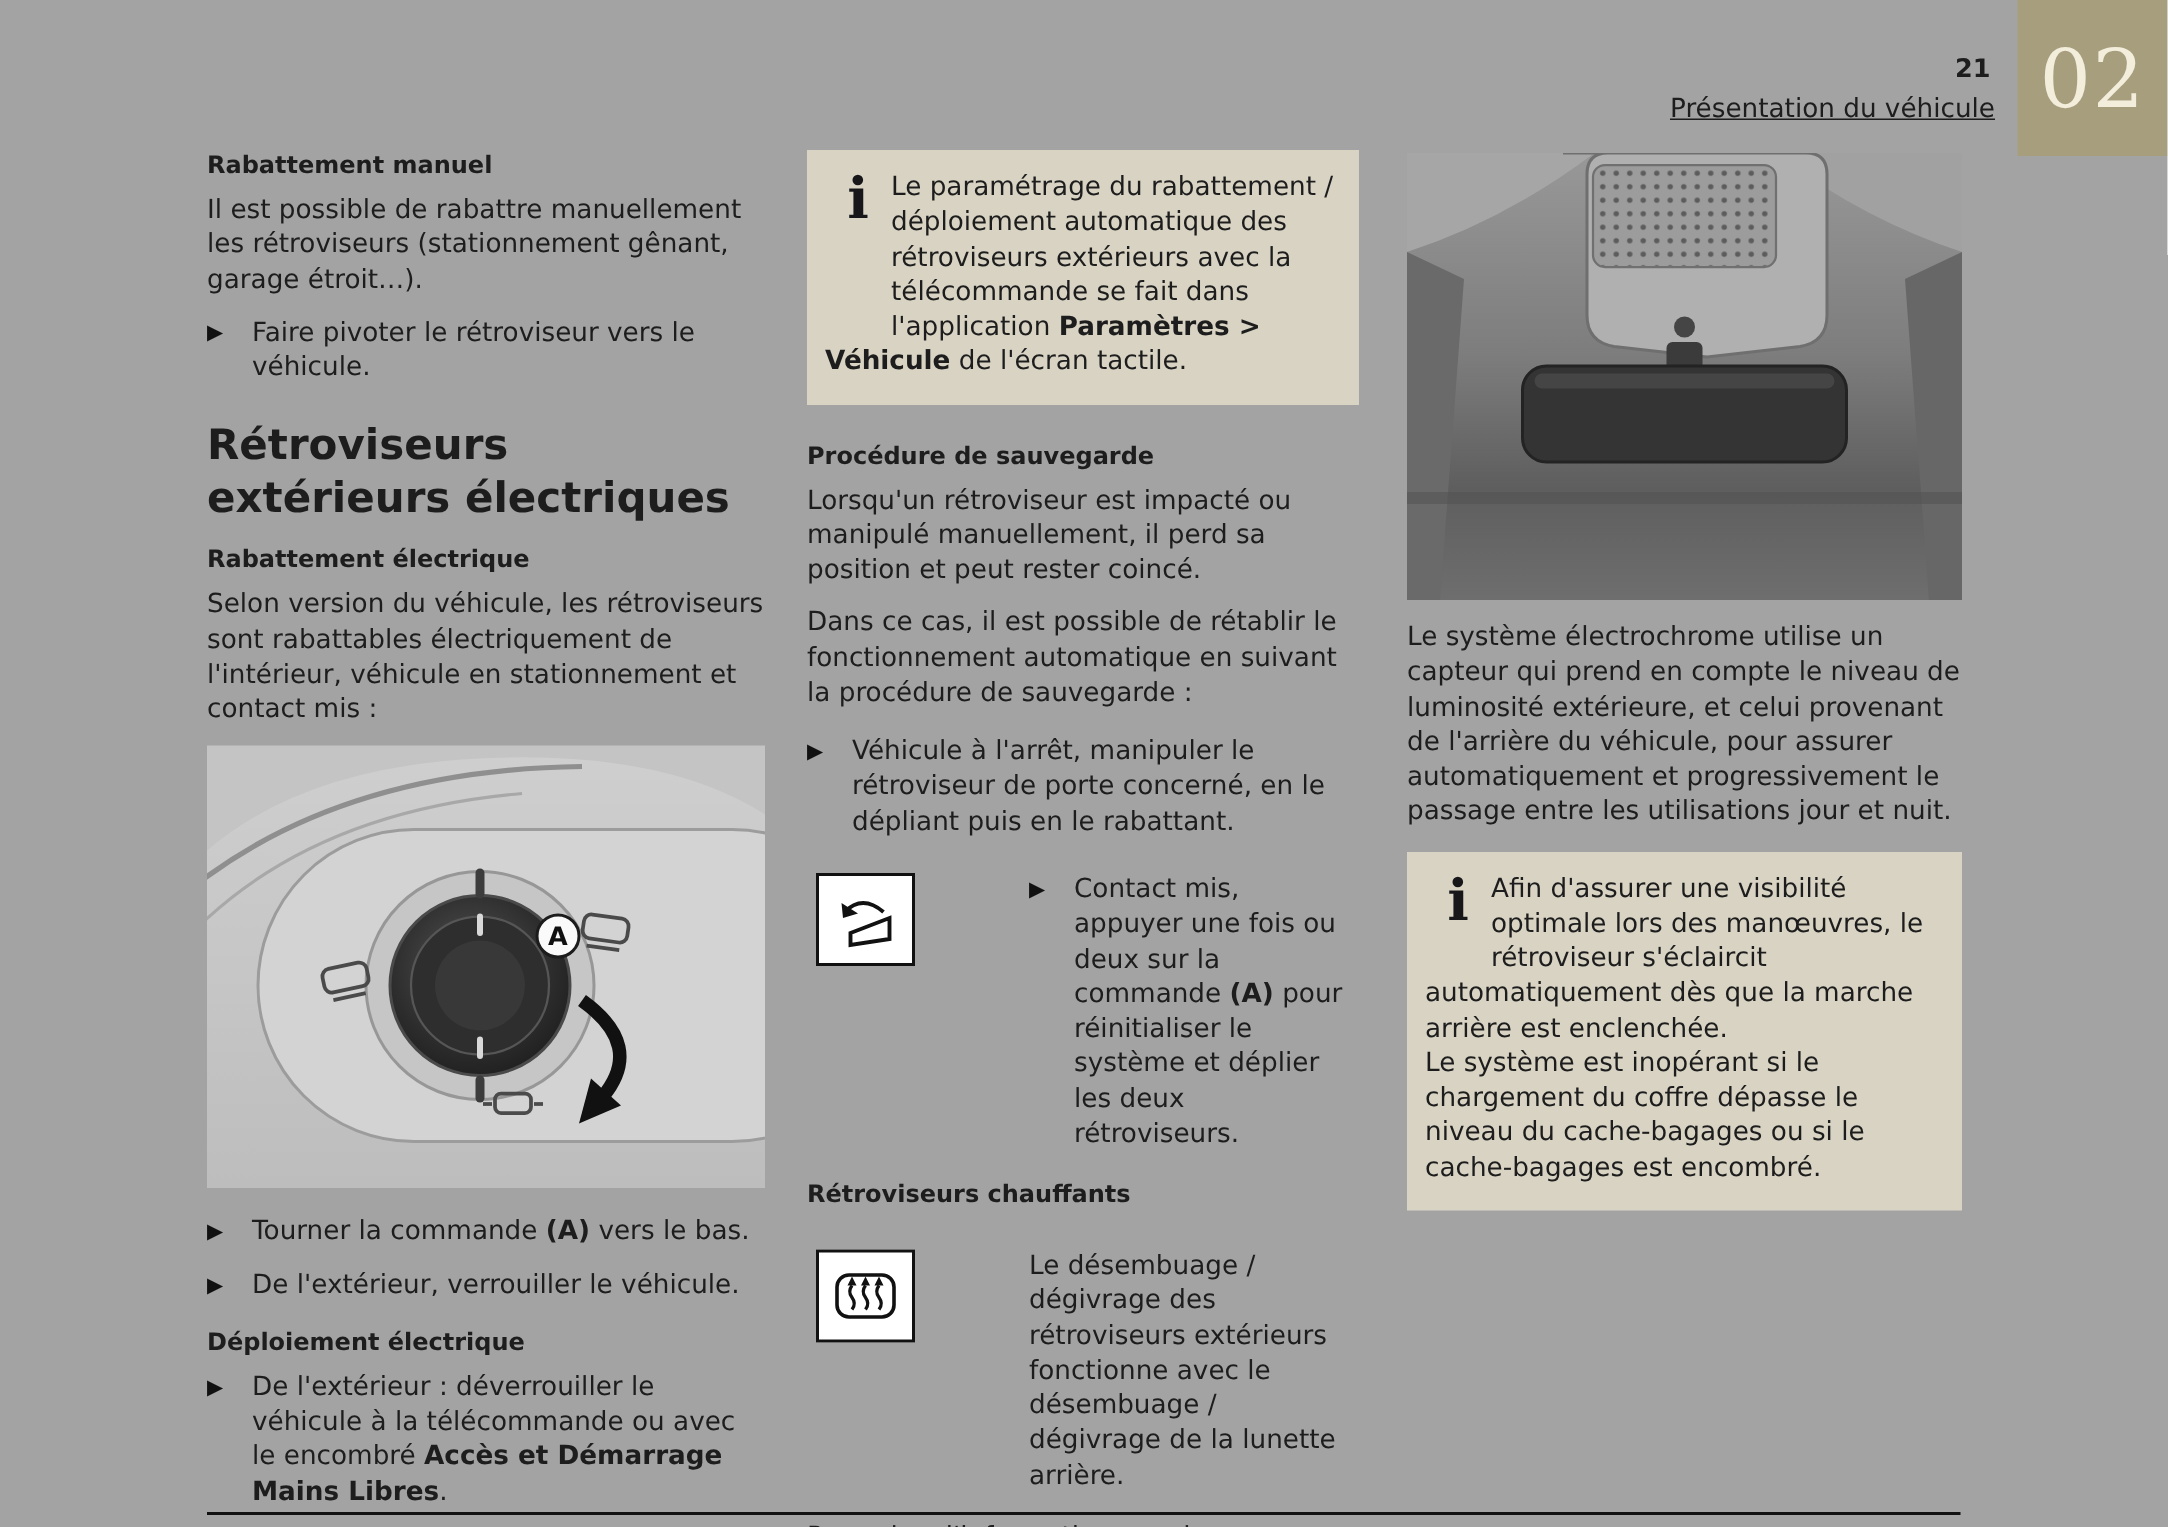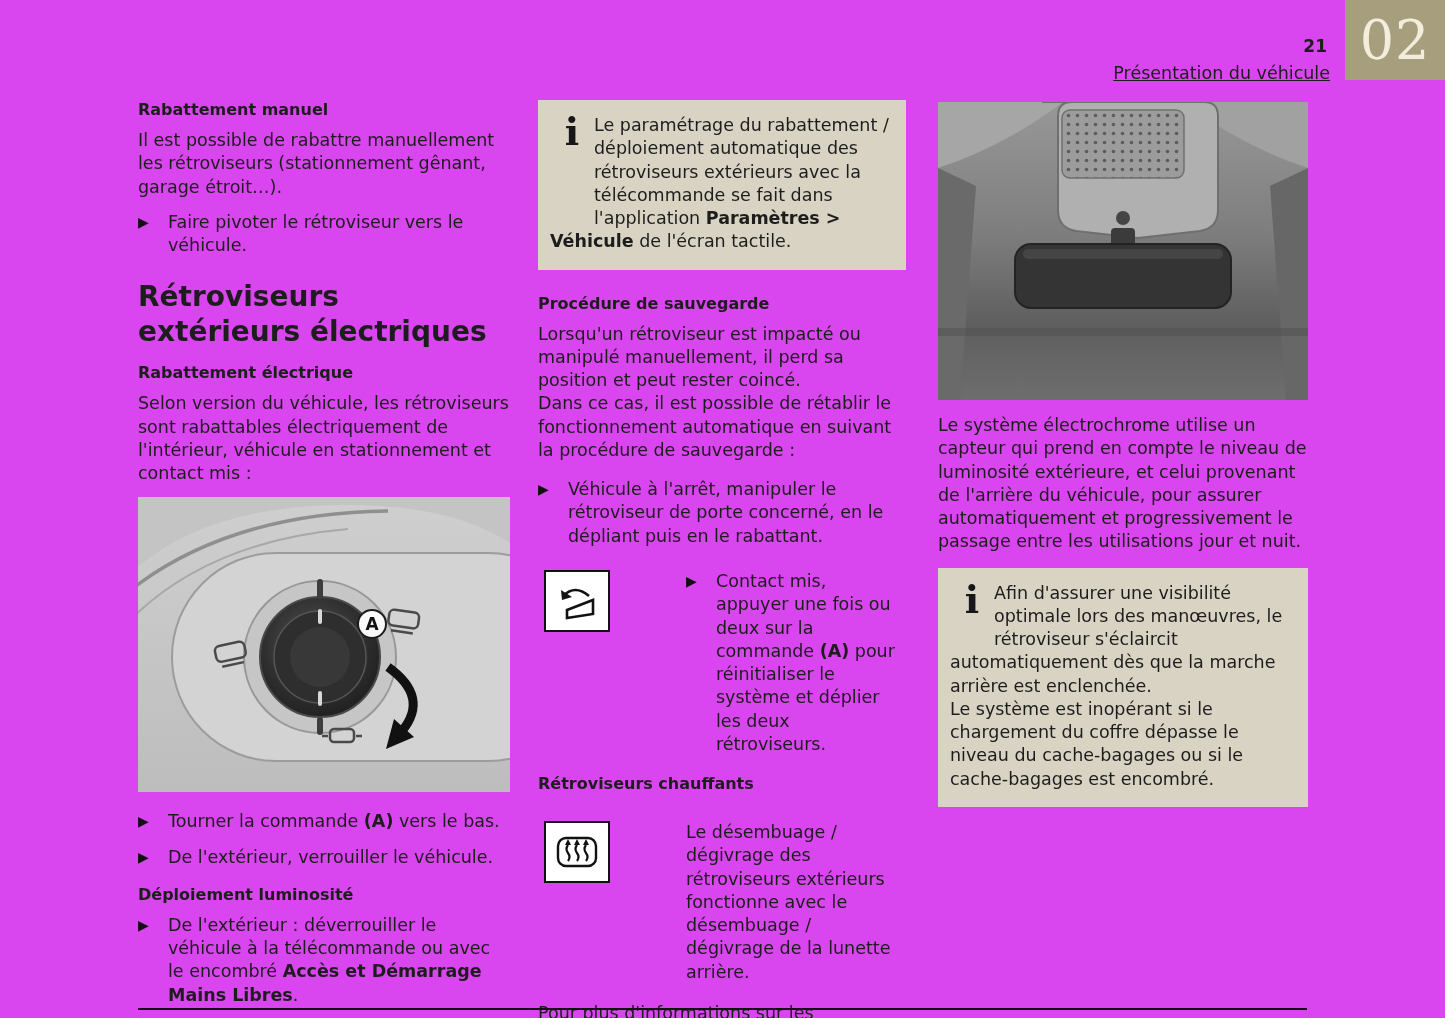--- a/index.html
+++ b/index.html
@@ -1,21 +1,21 @@
 <!DOCTYPE html>
 <html><head>
 <meta charset="utf-8">
 <style>
   * { margin:0; padding:0; box-sizing:border-box; }
   html,body { background:#ffffff; }
   body { font-family:"DejaVu Sans","Liberation Sans",sans-serif; color:#1d1d1d; }
-  .page { position:relative; width:1445px; height:1018px; background:#d946ef; overflow:hidden; }
+  .page { position:relative; width:1445px; height:1018px; background:#a3a3a3; overflow:hidden; }
 
   
-  .chapter-badge { position:absolute; top:0; right:0; width:100px; height:80px;
+  .chapter-badge { position:absolute; top:0; right:0; width:100px; height:104px;
     background:#a79e7e; display:flex; align-items:center; justify-content:center; }
   .chapter-badge .num { font-family:"DejaVu Serif","Liberation Serif",serif;
     font-size:54px; color:#f3eddb; letter-spacing:1px; }
   .page-num { position:absolute; top:36px; right:118px; font-size:17px; font-weight:bold; }
   .section-title { position:absolute; top:63px; right:115px; font-size:17.5px;text-decoration:underline; }
 
   
   .col { position:absolute; top:100px; }
   .col1 { left:138px; width:372px; }
   .col2 { left:538px; width:368px; }
@@ -124,39 +124,39 @@
       <span class="arr">▶</span>
       <div class="txt">
         <span>Tourner la commande </span><b>(A)</b><span> vers le bas.</span>
       </div>
     </div>
     <div class="bullet">
       <span class="arr">▶</span>
       <div class="txt">De l'extérieur, verrouiller le véhicule.</div>
     </div>
 
-    <h3 class="sub" style="margin-top:16px;">Déploiement luminosité</h3>
+    <h3 class="sub" style="margin-top:16px;">Déploiement électrique</h3>
 
     <div class="bullet">
       <span class="arr">▶</span>
       <div class="txt">
         <span>De l'extérieur : déverrouiller le véhicule à la télécommande ou avec le encombré </span><b>Accès et Démarrage Mains Libres</b><span>.</span>
       </div>
     </div>
 
   </div>
 
   <div class="col col2">
     <div class="infobox">
       <div class="info-i h4">i</div>
       <span>Le paramétrage du rabattement / déploiement automatique des rétroviseurs extérieurs avec la télécommande se fait dans l'application </span><b>Paramètres &gt; Véhicule</b><span> de l'écran tactile.</span>
     </div>
 
     <h3 class="sub" style="margin-top:24px;">Procédure de sauvegarde</h3>
-    <p class="body" style="margin-bottom:0;">Lorsqu'un rétroviseur est impacté ou manipulé manuellement, il perd sa position et peut rester coincé.</p>
+    <p class="body" style="margin-bottom:12px;">Lorsqu'un rétroviseur est impacté ou manipulé manuellement, il perd sa position et peut rester coincé.</p>
     <p class="body">Dans ce cas, il est possible de rétablir le fonctionnement automatique en suivant la procédure de sauvegarde :</p>
 
     <div class="bullet" style="margin-top:16px;">
       <span class="arr">▶</span>
       <div class="txt">Véhicule à l'arrêt, manipuler le rétroviseur de porte concerné, en le dépliant puis en le rabattant.</div>
     </div>
 
     <div class="iconrow" style="margin-top:22px;">
       <div class="iconbox">
         <svg width="48" height="42" viewBox="0 0 48 42">

